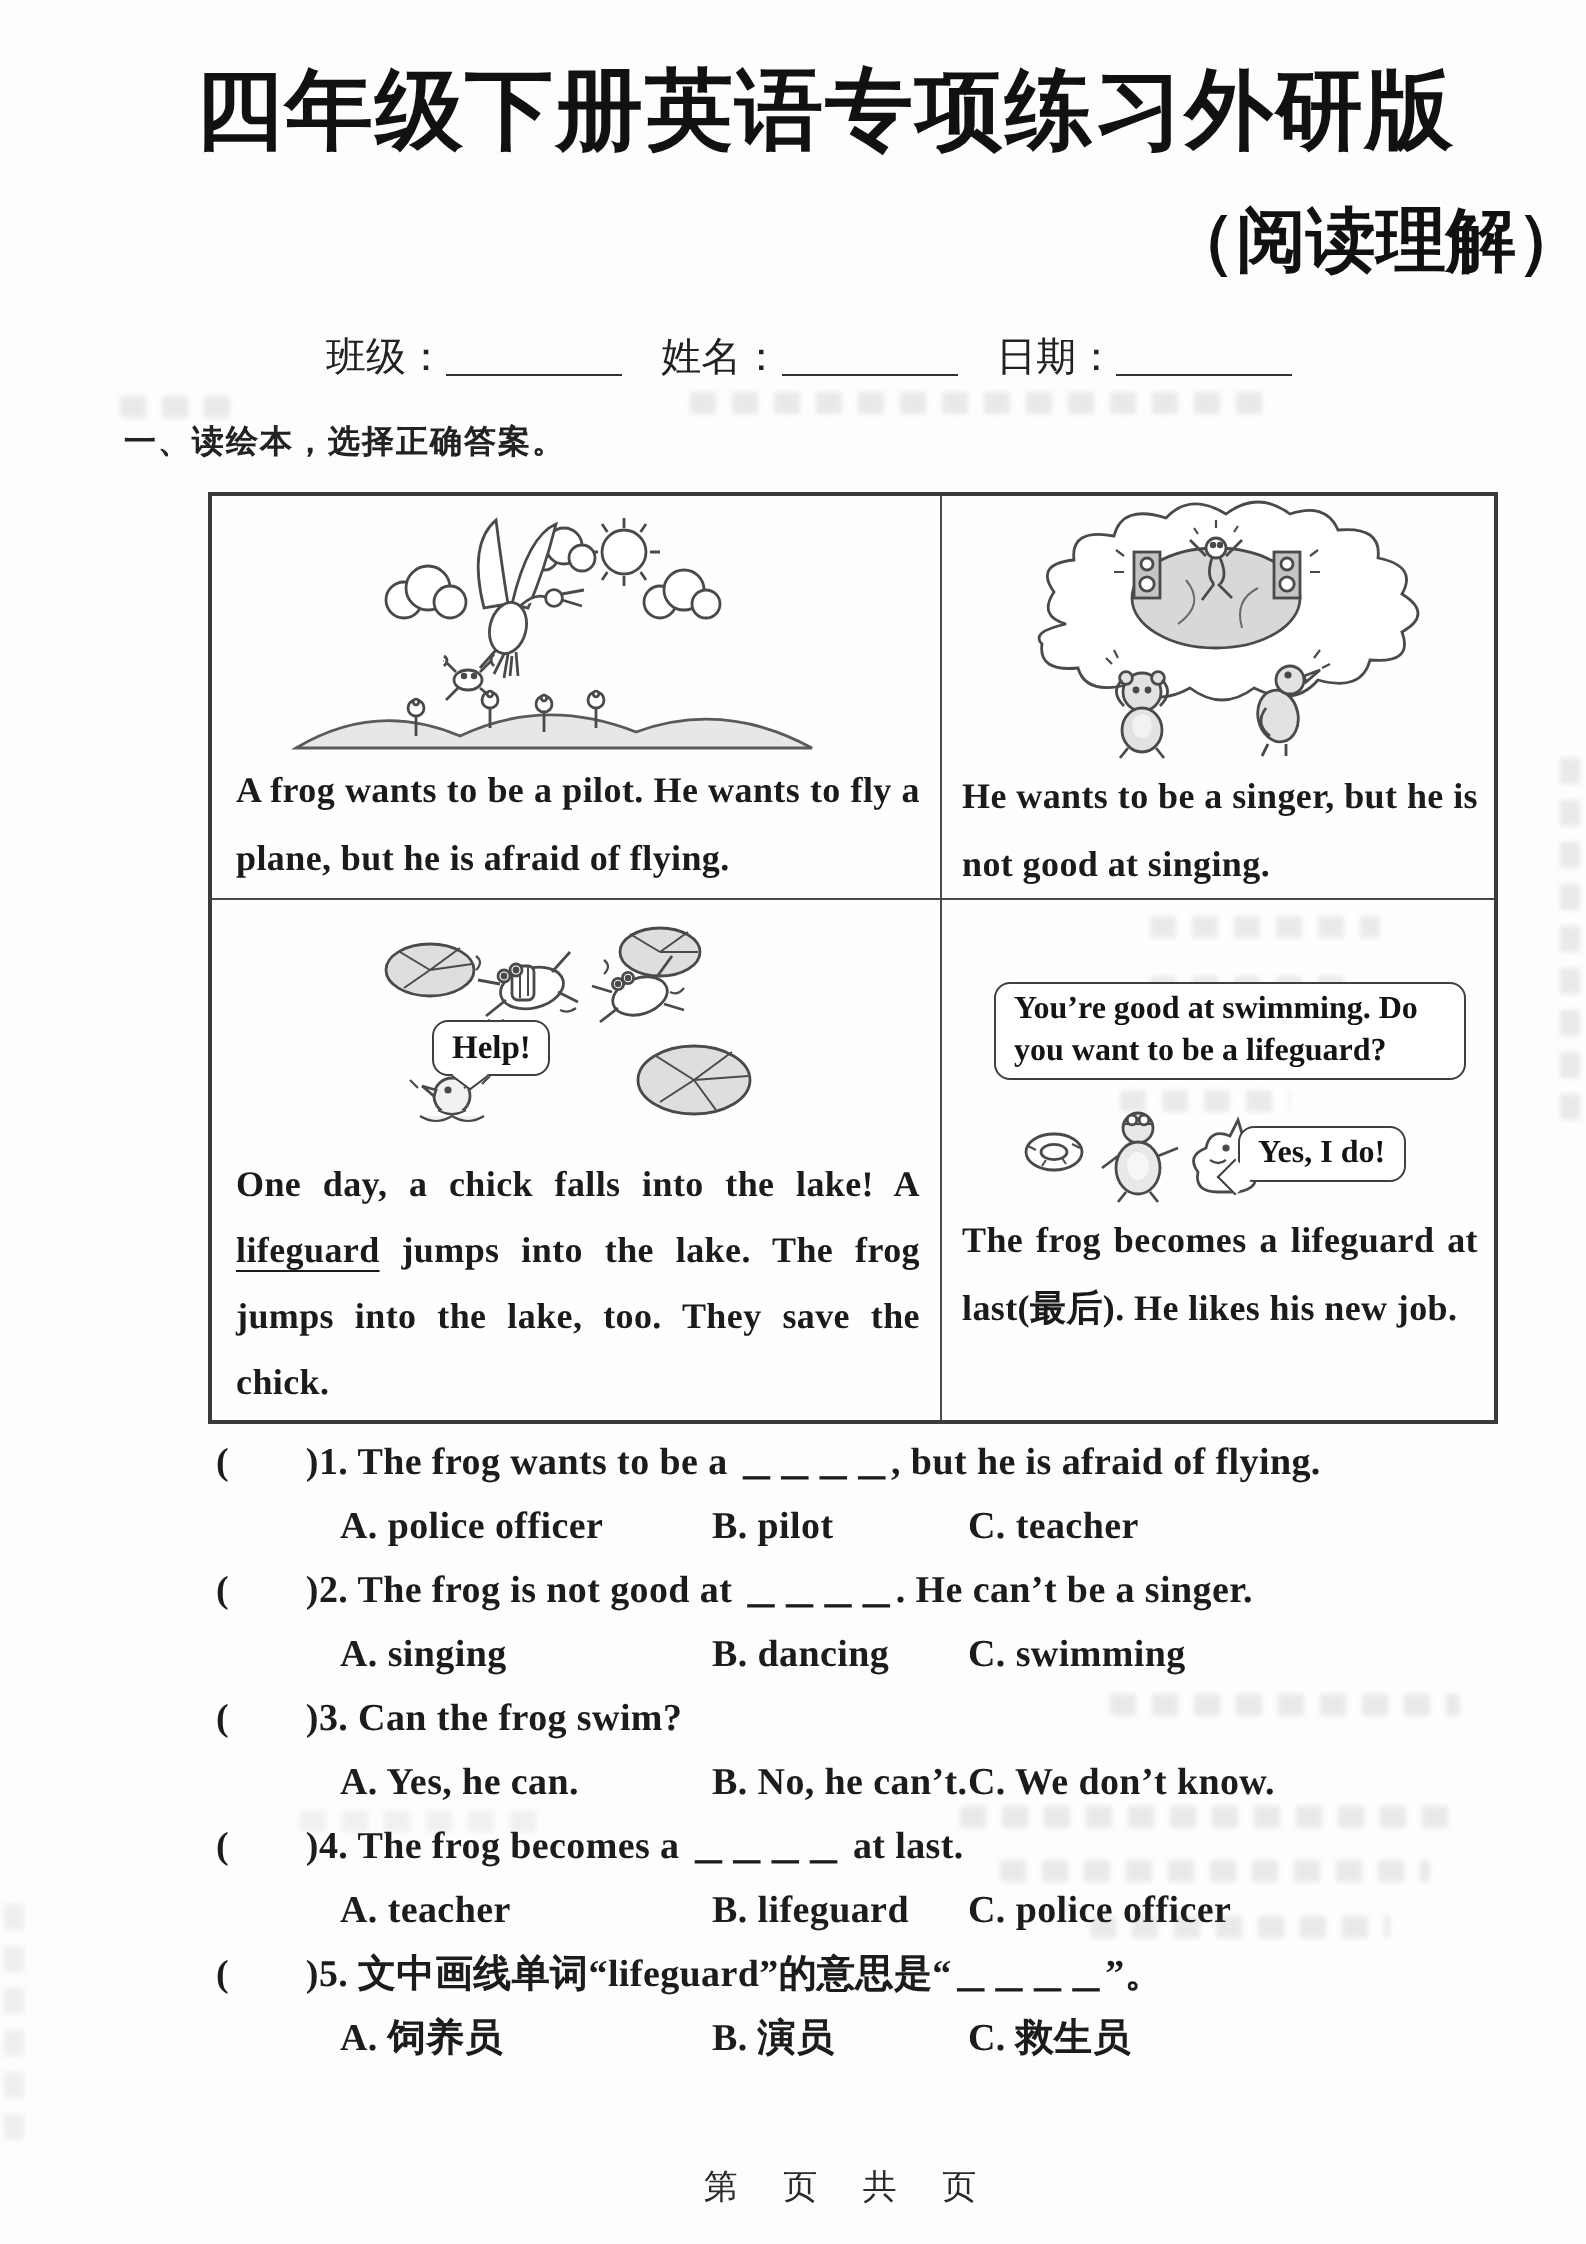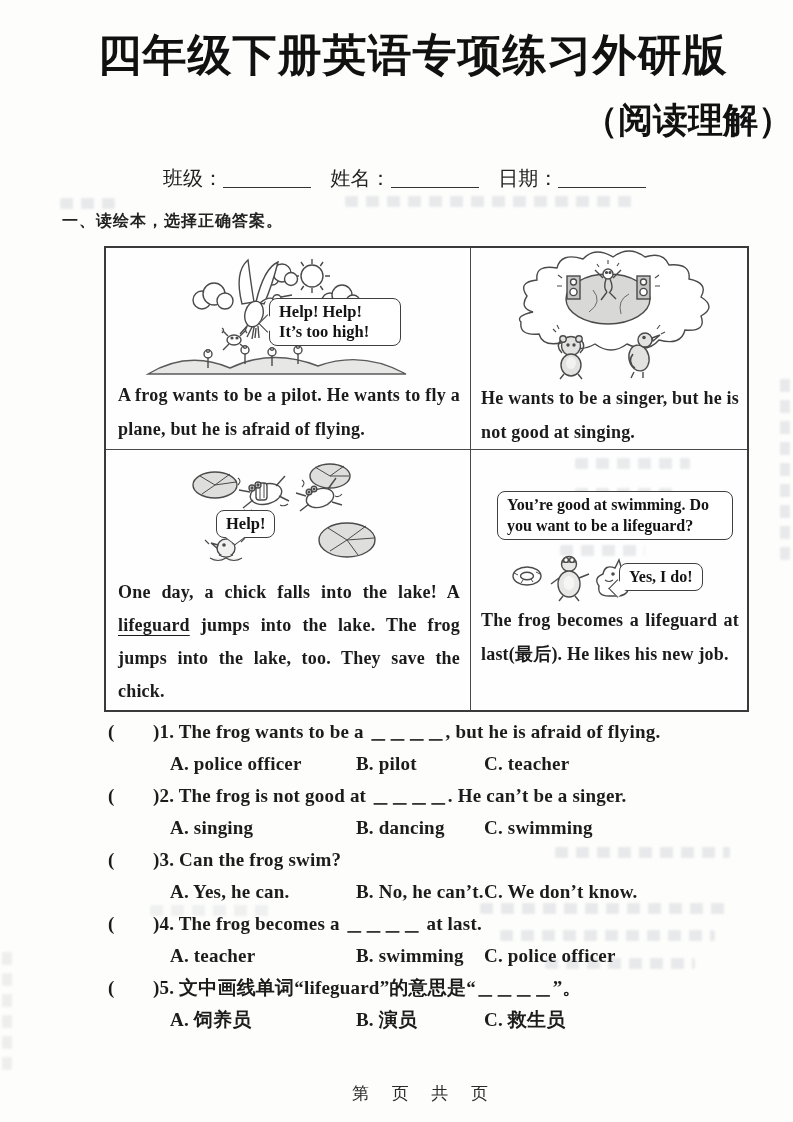--- a/index.html
+++ b/index.html
@@ -161,24 +161,20 @@
             <circle cx="139" cy="98" r="4"></circle>
           <circle cx="166" cy="100" r="4"></circle>
             <circle cx="192" cy="98" r="4"></circle>
           <circle cx="102" cy="99" r="1.4"></circle>
             <circle cx="139" cy="95" r="1.4"></circle>
           <circle cx="166" cy="97" r="1.4"></circle>
             <circle cx="192" cy="95" r="1.4"></circle>
         </g>
       </g>
     </svg>
-    <div class="bubble tail-left p1-bubble">
-      <div>Help! Help!</div>
-      <div>It’s too high!</div>
-    </div>
     <div class="caption p1-cap">A frog wants to be a pilot. He wants to fly a plane, but he is afraid of flying.</div>
   </div>
 
   <div class="panel b-b">
     <svg class="illu" style="left:0;top:2px" width="274" height="132" viewBox="0 0 274 132">
       <g fill="none" stroke="#4a4a4a" stroke-width="1.4">
 
         <path fill="#fff" d="M62 62 Q48 58 56 46 Q46 32 66 30 Q64 14 86 18 Q90 2 112 9 Q124 -4 142 7 Q158 -5 174 7 Q192 1 198 15 Q220 13 218 29 Q238 33 230 47 Q246 57 230 66 Q236 82 214 80 Q210 96 188 90 Q176 104 156 94 Q140 106 124 94 Q106 104 94 92 Q72 98 68 84 Q48 86 50 72 Q44 66 62 62 Z"></path>
 
         <ellipse cx="137" cy="49" rx="42" ry="25" fill="#d8d8d6"></ellipse>
@@ -338,21 +334,21 @@
     <div class="q-opts">
       <span>A. Yes, he can.</span>
       <span>B. No, he can’t.</span>
       <span>C. We don’t know.</span>
     </div>
   </div>
   <div class="q">
     <div class="q-stem">(　　)4. The frog becomes a ＿＿＿＿ at last.</div>
     <div class="q-opts">
       <span>A. teacher</span>
-      <span>B. swimming</span>
+      <span>B. lifeguard</span>
       <span>C. police officer</span>
     </div>
   </div>
   <div class="q">
     <div class="q-stem">(　　)5. 文中画线单词“lifeguard”的意思是“＿＿＿＿”。</div>
     <div class="q-opts">
       <span>A. 饲养员</span>
       <span>B. 演员</span>
       <span>C. 救生员</span>
     </div>

